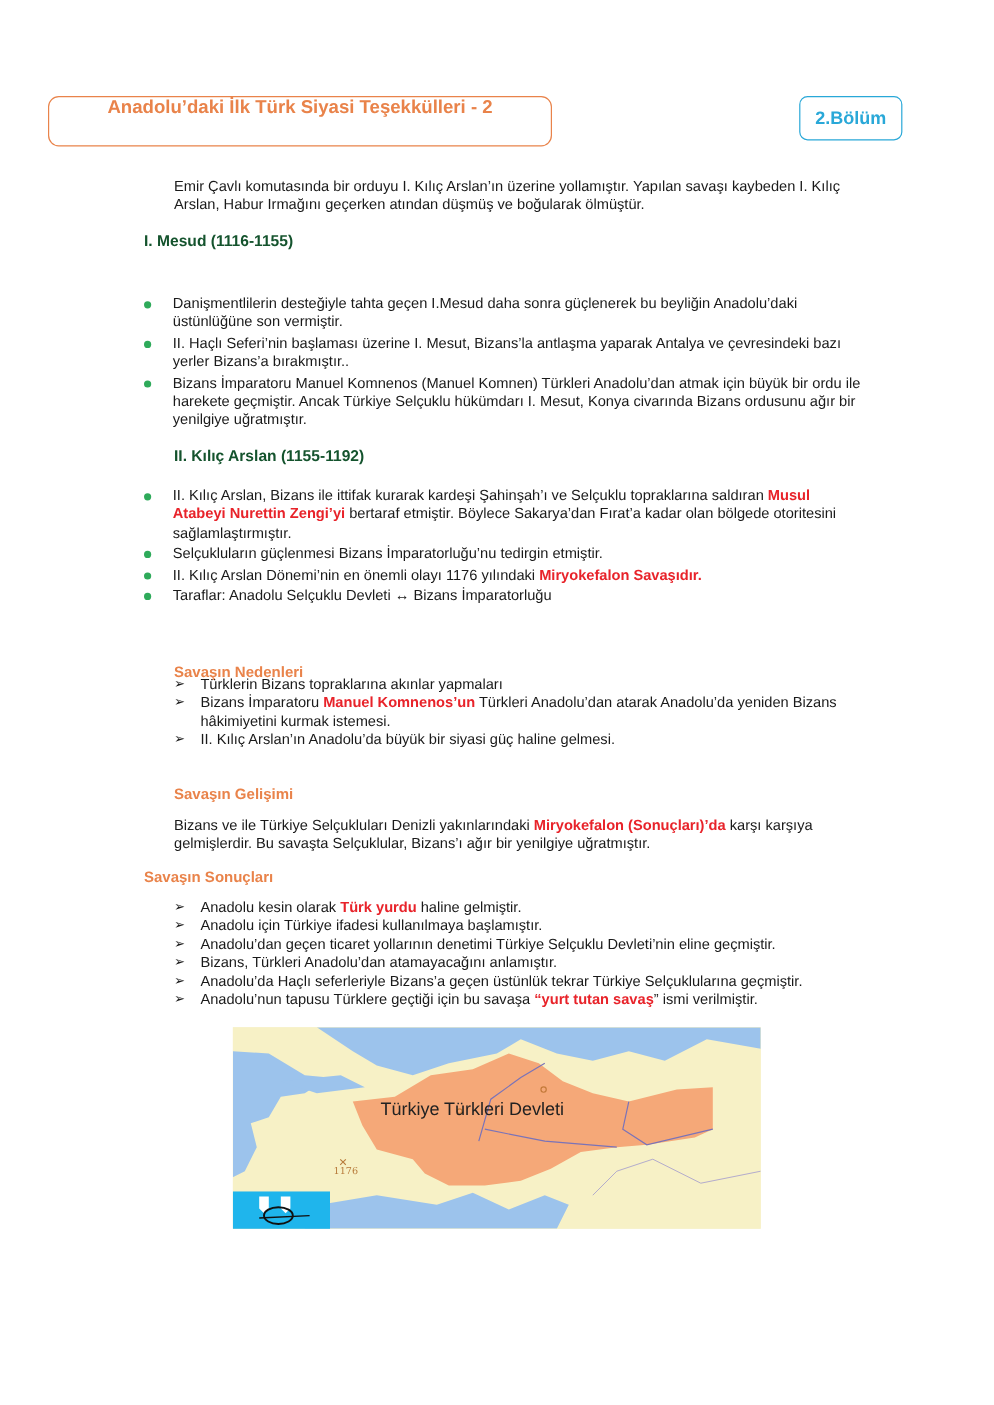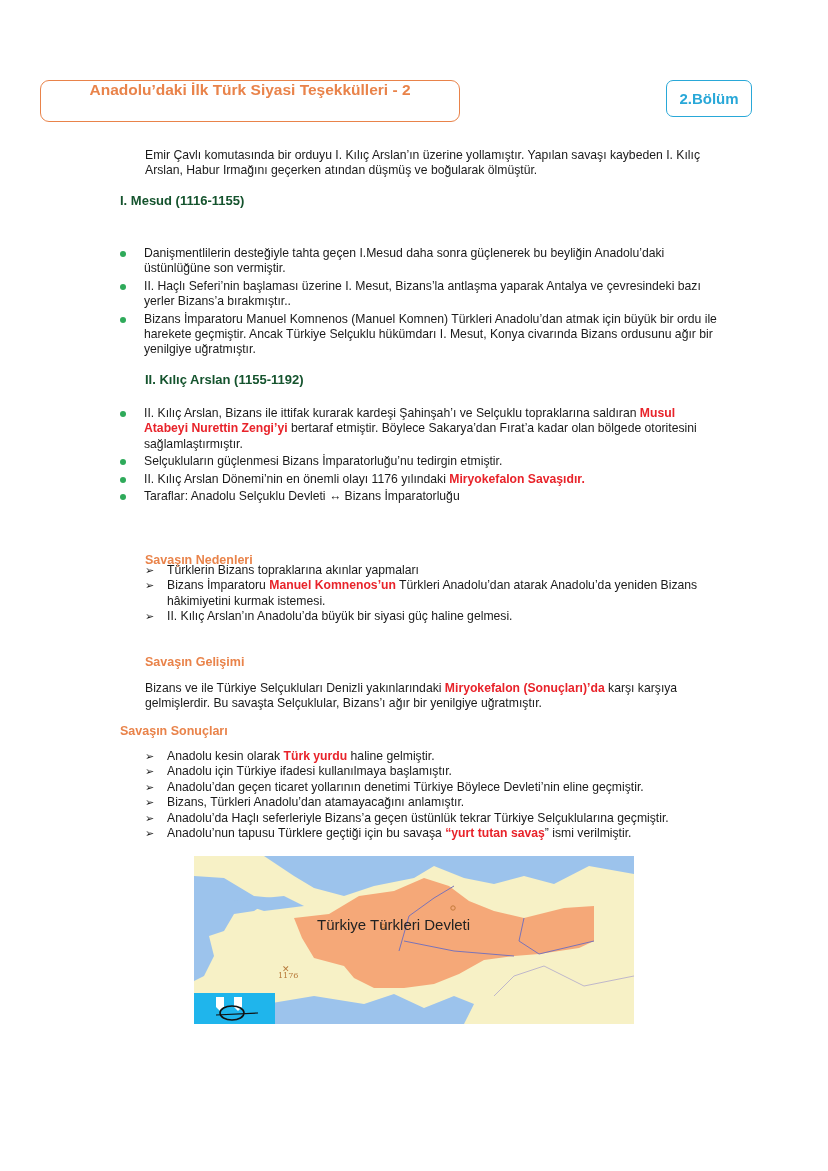--- a/index.html
+++ b/index.html
@@ -70,21 +70,21 @@
 
   <div class="h-orange" style="left:145px; top:655px;">Savaşın Gelişimi</div>
 
   <div class="para" style="top:681px;"><span>Bizans ve ile Türkiye Selçukluları Denizli yakınlarındaki </span><span class="red">Miryokefalon (Sonuçları)’da</span><span> karşı karşıya gelmişlerdir. Bu savaşta Selçuklular, Bizans’ı ağır bir yenilgiye uğratmıştır.</span></div>
 
   <div class="h-orange" style="left:120px; top:724px;">Savaşın Sonuçları</div>
 
   <ul class="alist" style="top:749px;">
     <li><span class="arrow">➢</span><span>Anadolu kesin olarak </span><span class="red">Türk yurdu</span><span> haline gelmiştir.</span></li>
     <li><span class="arrow">➢</span><span>Anadolu için Türkiye ifadesi kullanılmaya başlamıştır.</span></li>
-    <li><span class="arrow">➢</span><span>Anadolu’dan geçen ticaret yollarının denetimi Türkiye Böylece Devleti’nin eline geçmiştir.</span></li>
+    <li><span class="arrow">➢</span><span>Anadolu’dan geçen ticaret yollarının denetimi Türkiye Selçuklu Devleti’nin eline geçmiştir.</span></li>
     <li><span class="arrow">➢</span><span>Bizans, Türkleri Anadolu’dan atamayacağını anlamıştır.</span></li>
     <li><span class="arrow">➢</span><span>Anadolu’da Haçlı seferleriyle Bizans’a geçen üstünlük tekrar Türkiye Selçuklularına geçmiştir.</span></li>
     <li><span class="arrow">➢</span><span>Anadolu’nun tapusu Türklere geçtiği için bu savaşa </span><span class="red">“yurt tutan savaş</span><span>” ismi verilmiştir.</span></li>
   </ul>
 </div>
 
 <div class="map">
   <svg width="440" height="168" viewBox="0 0 440 168">
     <rect width="440" height="168" fill="#f7f1c6"></rect>
 

